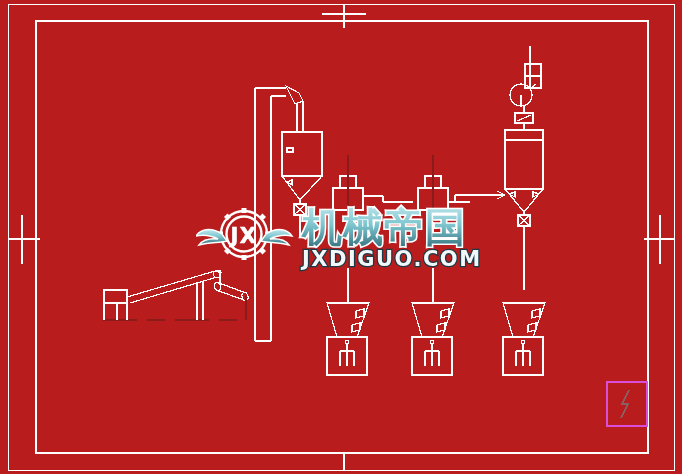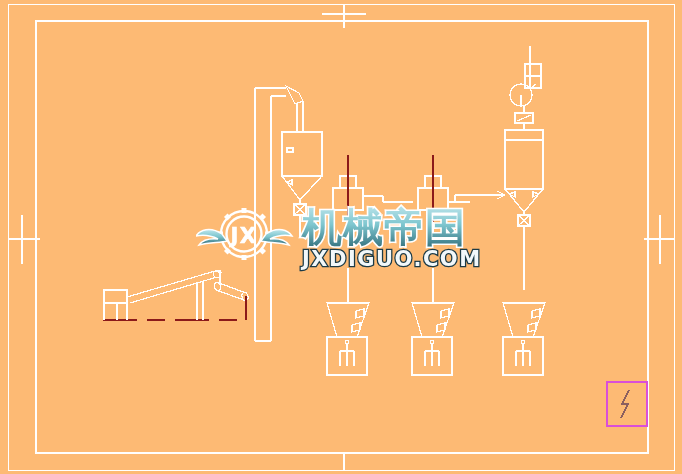--- a/index.html
+++ b/index.html
@@ -10,21 +10,21 @@
   body {
     width: 682px;
     height: 474px;
     overflow: hidden;
     font-family: "Liberation Sans", sans-serif;
   }
   #cad-viewport {
     position: relative;
     width: 682px;
     height: 474px;
-    background: #fdba74;
+    background: #b91c1c;
   }
   #drawing-svg {
     position: absolute;
     left: 0;
     top: 0;
     width: 682px;
     height: 474px;
     display: block;
   }
   

